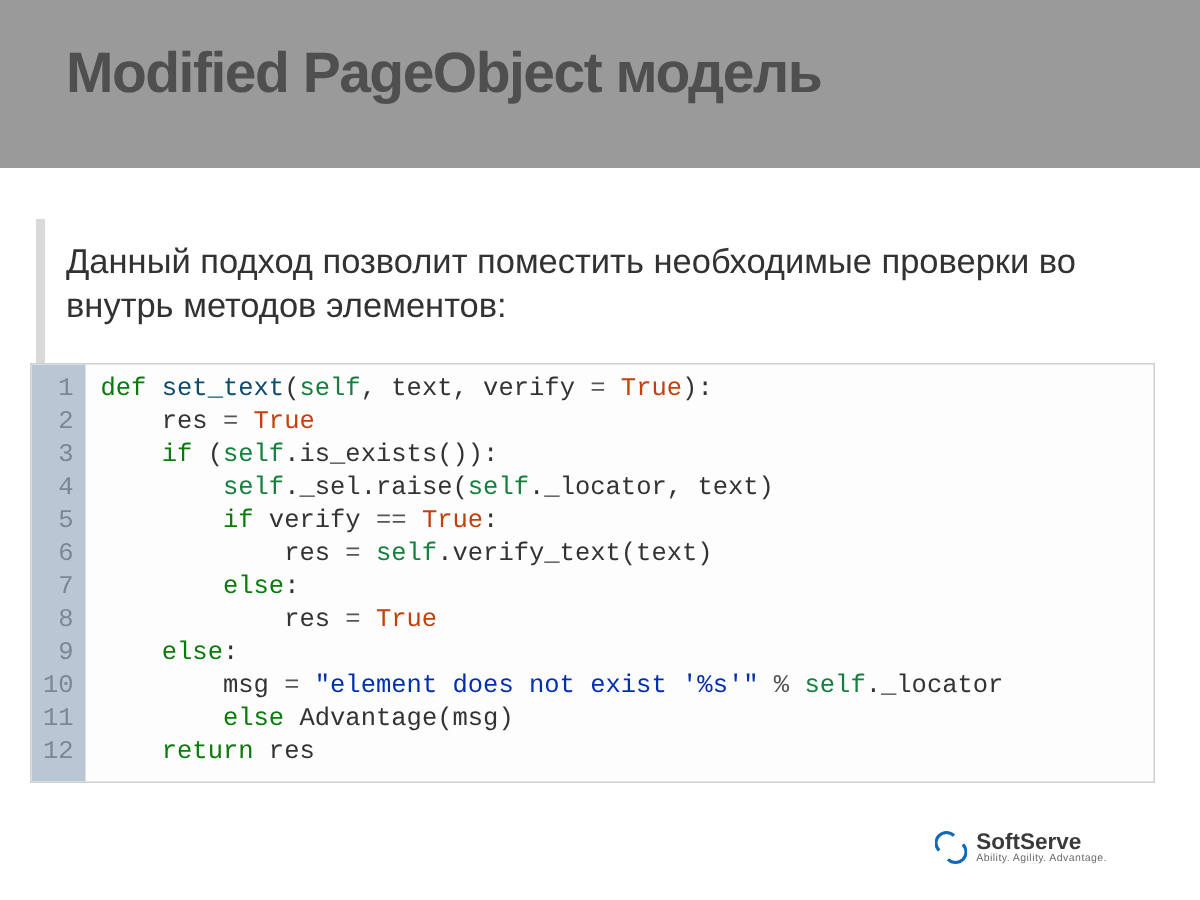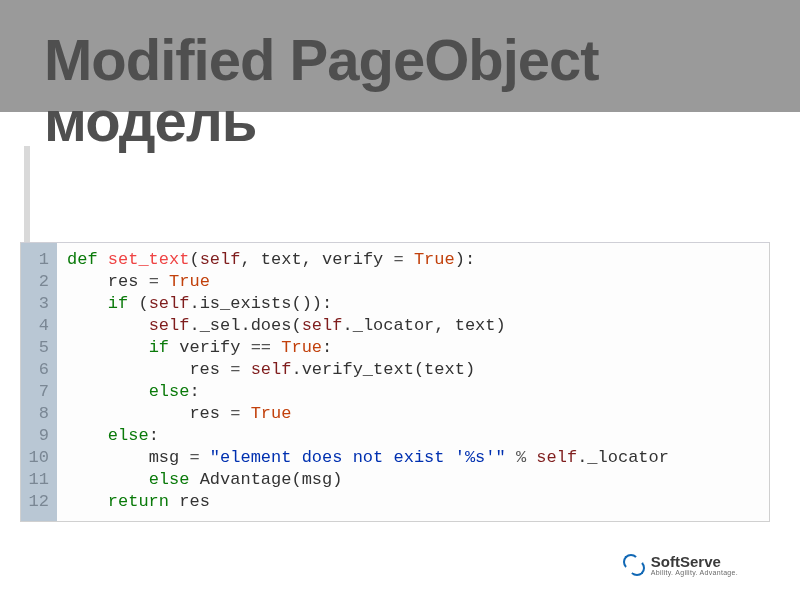--- a/index.html
+++ b/index.html
@@ -21,21 +21,21 @@
     position: absolute;
     left: 0; right: 0; top: 0;
     height: 112px;
     background: #9a9a9a;
   }
   .title {
     position: absolute;
     left: 44px;
     top: 30px;
     right: 30px;
-    font-size: 58px;
+    font-size: 38px;
     line-height: 1.05;
     font-weight: 900;
     color: #4f4f4f;
     letter-spacing: -1px;
   }
   .left-rule {
     position: absolute;
     left: 24px;
     top: 146px;
     width: 6px;
@@ -75,24 +75,24 @@
     user-select: none;
     min-width: 22px;
   }
   .code {
     padding: 6px 10px 8px 10px;
     white-space: pre;
     color: #333;
     overflow-x: hidden;
   }
   .kw    { color: #0a7a0a; font-weight: normal; }
-  .self  { color: #7f1d1d; }                       
+  .self  { color: #15803d; }                       
   .builtin { color: #c2410c; }                     
   .str   { color: #0030b0; }                       
-  .fn    { color: #ef4444; font-family: Liberation Mono, monospace; }                       
+  .fn    { color: #0c4a6e; font-family: Liberation Mono, monospace; }                       
   .op    { color: #555; }
   .footer-logo {
     position: absolute;
     right: 62px;
     bottom: 24px;
     display: flex;
     gap: 6px;
     color: #4a4a4a;
   }
   .footer-logo .s-mark {
@@ -125,38 +125,39 @@
 <body>
 
 <div class="slide">
 
   <div class="header-strip"></div>
 
   <div class="title">Modified PageObject модель</div>
 
   <div class="left-rule"></div>
 
+  <div class="body-text">Данный подход позволит поместить необходимые проверки во внутрь методов элементов:</div>
 
   <div class="code-wrap">
     <div class="gutter" id="gutter"> 1
  2
  3
  4
  5
  6
  7
  8
  9
 10
 11
 12</div>
     <div class="code"><span class="kw">def</span> <span class="fn">set_text</span>(<span class="self">self</span>, <span>text</span>, <span>verify</span> <span class="op">=</span> <span class="builtin">True</span>):
     <span>res</span> <span class="op">=</span> <span class="builtin">True</span>
     <span class="kw">if</span> (<span class="self">self</span>.<span>is_exists</span>()):
-        <span class="self">self</span>.<span>_sel</span>.<span>does</span>(<span class="self">self</span>.<span>_locator</span>, <span>text</span>)
+        <span class="self">self</span>.<span>_sel</span>.<span>raise</span>(<span class="self">self</span>.<span>_locator</span>, <span>text</span>)
         <span class="kw">if</span> <span>verify</span> <span class="op">==</span> <span class="builtin">True</span>:
             <span>res</span> <span class="op">=</span> <span class="self">self</span>.<span>verify_text</span>(<span>text</span>)
         <span class="kw">else</span>:
             <span>res</span> <span class="op">=</span> <span class="builtin">True</span>
     <span class="kw">else</span>:
         <span>msg</span> <span class="op">=</span> <span class="str">"element does not exist '%s'"</span> <span class="op">%</span> <span class="self">self</span>.<span>_locator</span>
         <span class="kw">else</span> <span>Advantage</span>(<span>msg</span>)
     <span class="kw">return</span> <span>res</span></div>
   </div>
 

